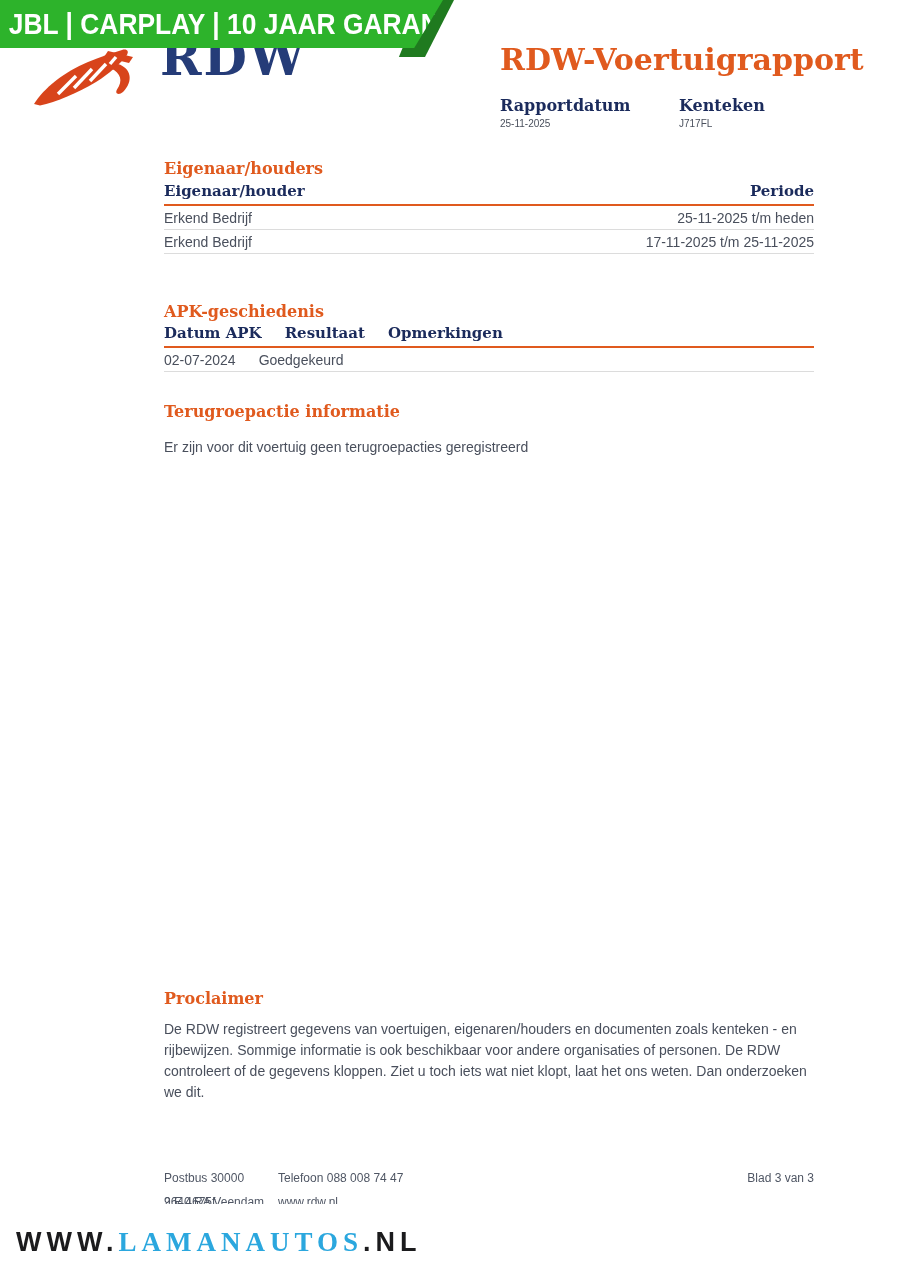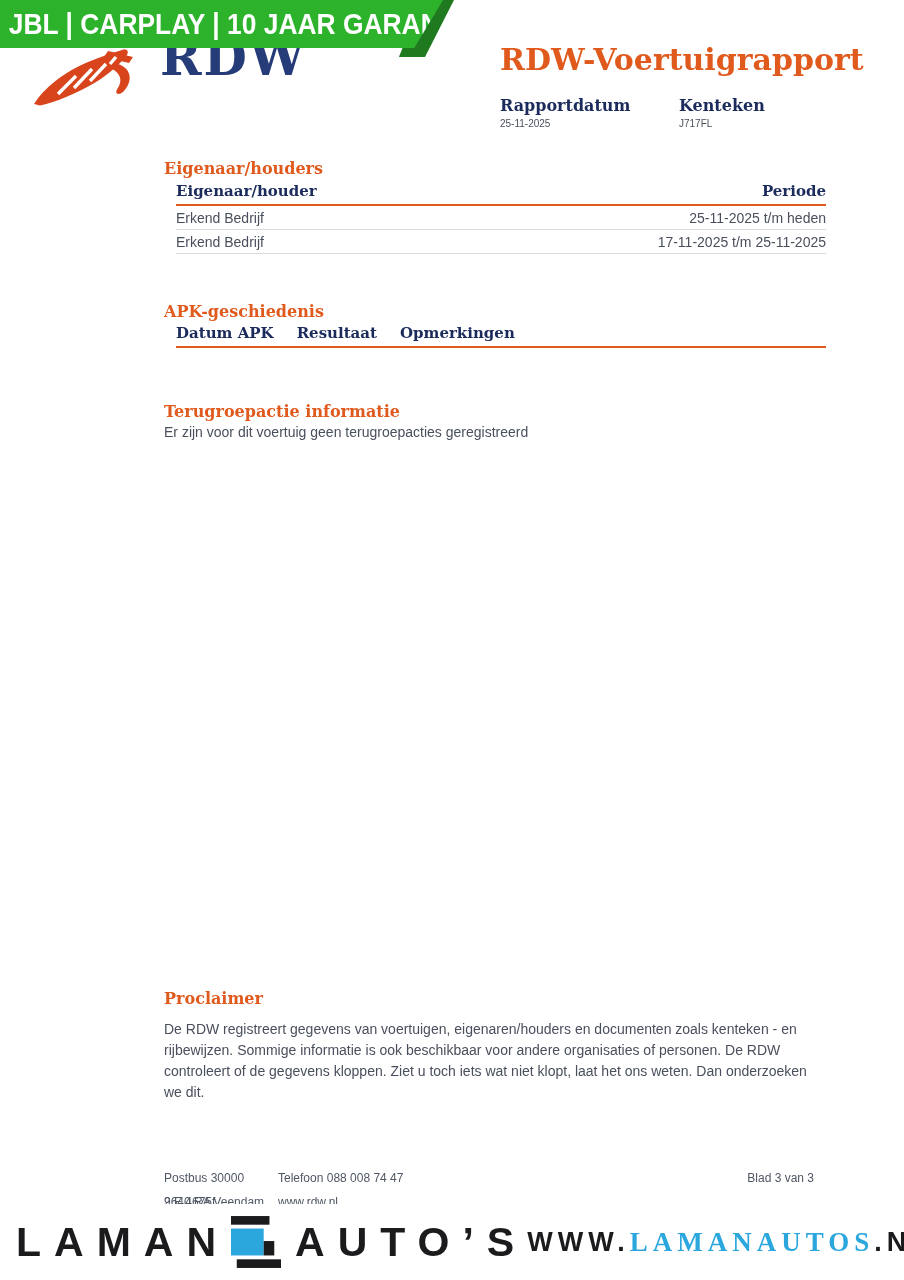--- a/index.html
+++ b/index.html
@@ -27,21 +27,21 @@
   .rdw-word{left:160px;top:28px;font-size:50px;letter-spacing:2px;color:var(--rdw-navy);z-index:1;}
 
   
   .doc-title{left:500px;top:42px;font-size:30px;color:var(--orange);}
   .meta-label{font-size:16px;color:var(--navy);top:96px;}
   .meta-value{font-size:10px;color:var(--text-gray);top:118px;}
   .mx1{left:500px;} .mx2{left:640px;margin-left:39px;}
 
   
   .sec-title{font-size:16px;color:var(--orange);}
-  .tbl{left:164px;width:650px;font-size:14px;color:var(--text-gray);margin-left:12px;}
+  .tbl{left:164px;width:650px;font-size:14px;color:var(--text-gray);}
   .tbl .thead{display:flex;justify-content:space-between;font-size:15px;color:var(--navy);
     border-bottom:2px solid var(--orange);padding-bottom:4px;}
   .tbl .trow{display:flex;justify-content:space-between;padding:4px 0 3px;
     border-bottom:1px solid var(--rule-gray);}
   .grid3{display:grid;grid-template-columns:113px 110px 1fr;}
   .tbl .thead.grid3, .tbl .trow.grid3{justify-content:flex-start;gap:23px;}
 
   .body-text{font-size:14px;color:var(--text-gray);}
   .para{line-height:21px;width:655px;}
 
@@ -103,42 +103,37 @@
   </div>
 </div>
 
 <div class="abs sec-title serif" style="left:164px;top:302px">APK-geschiedenis</div>
 <div class="abs tbl" style="top:324px">
   <div class="thead grid3 serif">
     <span>Datum APK</span>
     <span>Resultaat</span>
     <span>Opmerkingen</span>
   </div>
+  <div class="trow grid3">
+    <span>02-07-2024</span>
+    <span>Goedgekeurd</span>
+    <span></span>
+  </div>
 </div>
 
 <div class="abs sec-title serif" style="left:164px;top:402px">Terugroepactie informatie</div>
-<div class="abs body-text" style="left:164px;top:424px">Er zijn voor dit voertuig geen terugroepacties geregistreerd</div>
+<div class="abs body-text" style="left:164px;top:439px">Er zijn voor dit voertuig geen terugroepacties geregistreerd</div>
 
 <div class="abs sec-title serif" style="left:164px;top:989px">Proclaimer</div>
 <div class="abs body-text para" style="left:164px;top:1019px">De RDW registreert gegevens van voertuigen, eigenaren/houders en documenten zoals kenteken - en rijbewijzen. Sommige informatie is ook beschikbaar voor andere organisaties of personen. De RDW controleert of de gegevens kloppen. Ziet u toch iets wat niet klopt, laat het ons weten. Dan onderzoeken we dit.</div>
 
 <div class="abs dfoot fx1" style="top:1171px">Postbus 30000</div>
 <div class="abs dfoot fx2" style="top:1171px">Telefoon 088 008 74 47</div>
 <div class="abs dfoot fright" style="top:1171px">Blad 3 van 3</div>
 <div class="abs dfoot fx1" style="top:1195px">9640 RA Veendam</div>
 <div class="abs dfoot fx2" style="top:1195px">www.rdw.nl</div>
 <div class="abs dfoot fright2" style="top:1195px">2 E 4675f</div>
 
 <div class="abs dealer">
-  <div class="brand">
-    <span>LAMAN</span>
-    <svg class="mark" viewBox="0 0 52 54">
-      <rect x="0" y="0" width="40" height="9" fill="#1b1b1d"></rect>
-      <rect x="0" y="13" width="34" height="28" fill="#2ba7de"></rect>
-      <rect x="34" y="26" width="11" height="15" fill="#1b1b1d"></rect>
-      <rect x="6" y="45" width="46" height="9" fill="#1b1b1d"></rect>
-    </svg>
-    <span>AUTO’S</span>
-  </div>
   <div class="site">
     <span>WWW.</span><span class="mid">LAMANAUTOS</span><span>.NL</span>
   </div>
 </div>
 
 </body></html>

